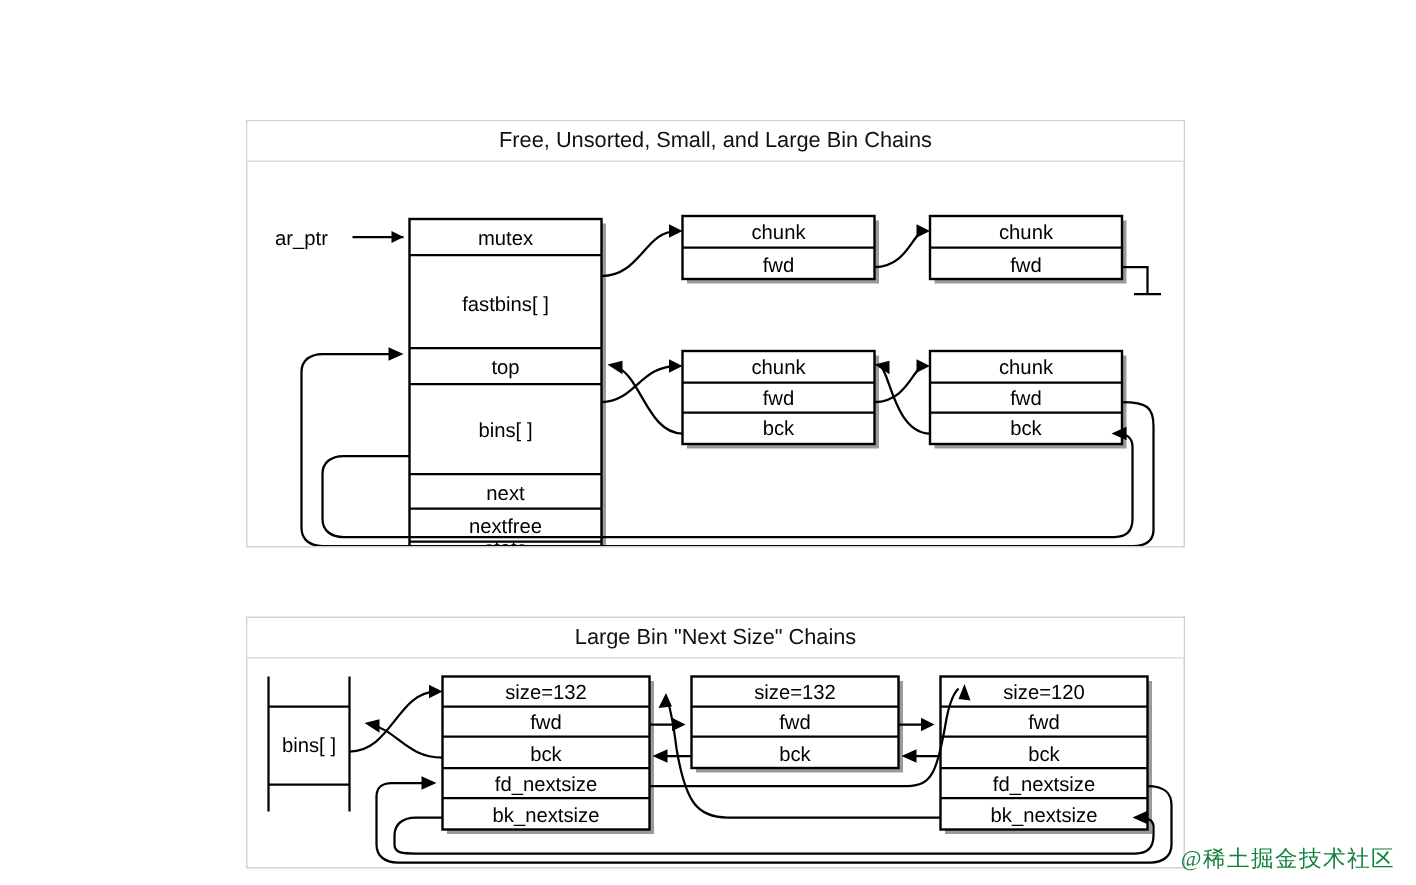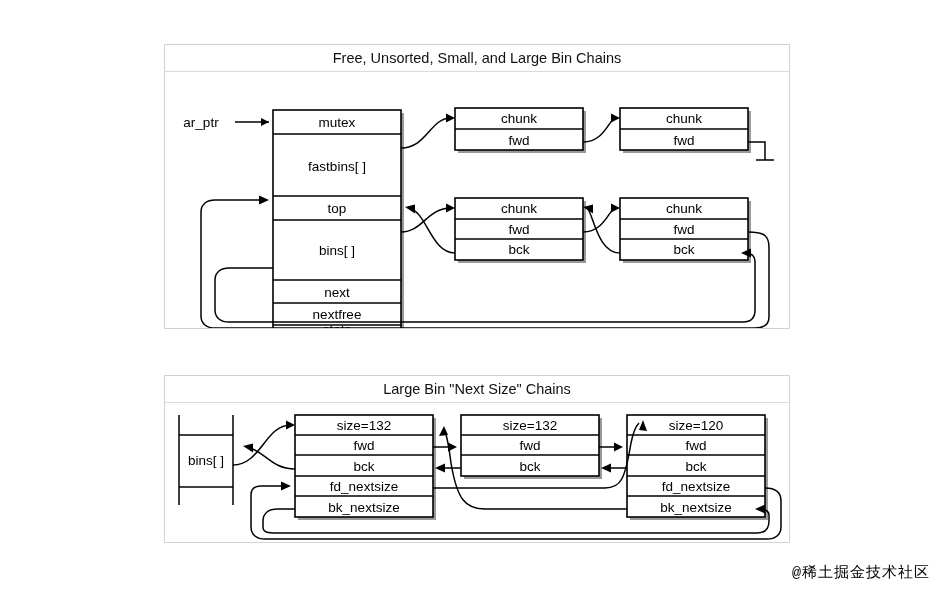--- a/index.html
+++ b/index.html
@@ -3,40 +3,40 @@
 <meta charset="utf-8">
 <style>
   html,body{margin:0;padding:0;}
   body{
     width:944px;height:590px;background:#ffffff;
     font-family:"Liberation Sans","DejaVu Sans",sans-serif;
     position:relative;overflow:hidden;
   }
   .panel{
     position:absolute;background:#ffffff;
-    border:1px solid #cfd3d8;box-sizing:border-box;
+    border:1px solid #cfd3d8;box-sizing:border-box;margin-top:36px;
   }
   #panel-1{left:164px;top:44px;width:626px;height:285px;}
   #panel-2{left:164px;top:375px;width:626px;height:168px;}
   .panel-title{
     height:26px;line-height:26px;text-align:center;
     font-size:14.5px;color:#111;border-bottom:1px solid #d8dbe0;
     background:#ffffff;user-select:none;
   }
   .canvas{position:absolute;left:0;top:27px;width:100%;height:calc(100% - 27px);}
   svg{display:block;}
   .bx{fill:#ffffff;stroke:#000000;stroke-width:1.6;}
   .sep{stroke:#000000;stroke-width:1.5;}
   .shadow{fill:#9a9a9a;}
   .lbl{font-family:"Liberation Sans","DejaVu Sans",sans-serif;font-size:13.5px;fill:#000;text-anchor:middle;}
   .ln{stroke:#000000;stroke-width:1.5;fill:none;}
   .watermark{
     position:absolute;right:14px;bottom:8px;
-    font-size:15px;color:#000000;letter-spacing:1px;
-    font-family:Liberation Mono, monospace;user-select:none;
+    font-size:15px;color:#15803d;letter-spacing:1px;
+    font-family:Liberation Serif, serif;user-select:none;
   }
 </style>
 </head>
 <body>
 
 <div class="panel" id="panel-1">
   <div class="panel-title">Free, Unsorted, Small, and Large Bin Chains</div>
   <div class="canvas">
     <svg width="624" height="256" viewBox="0 0 624 256" xmlns="http://www.w3.org/2000/svg">
 

